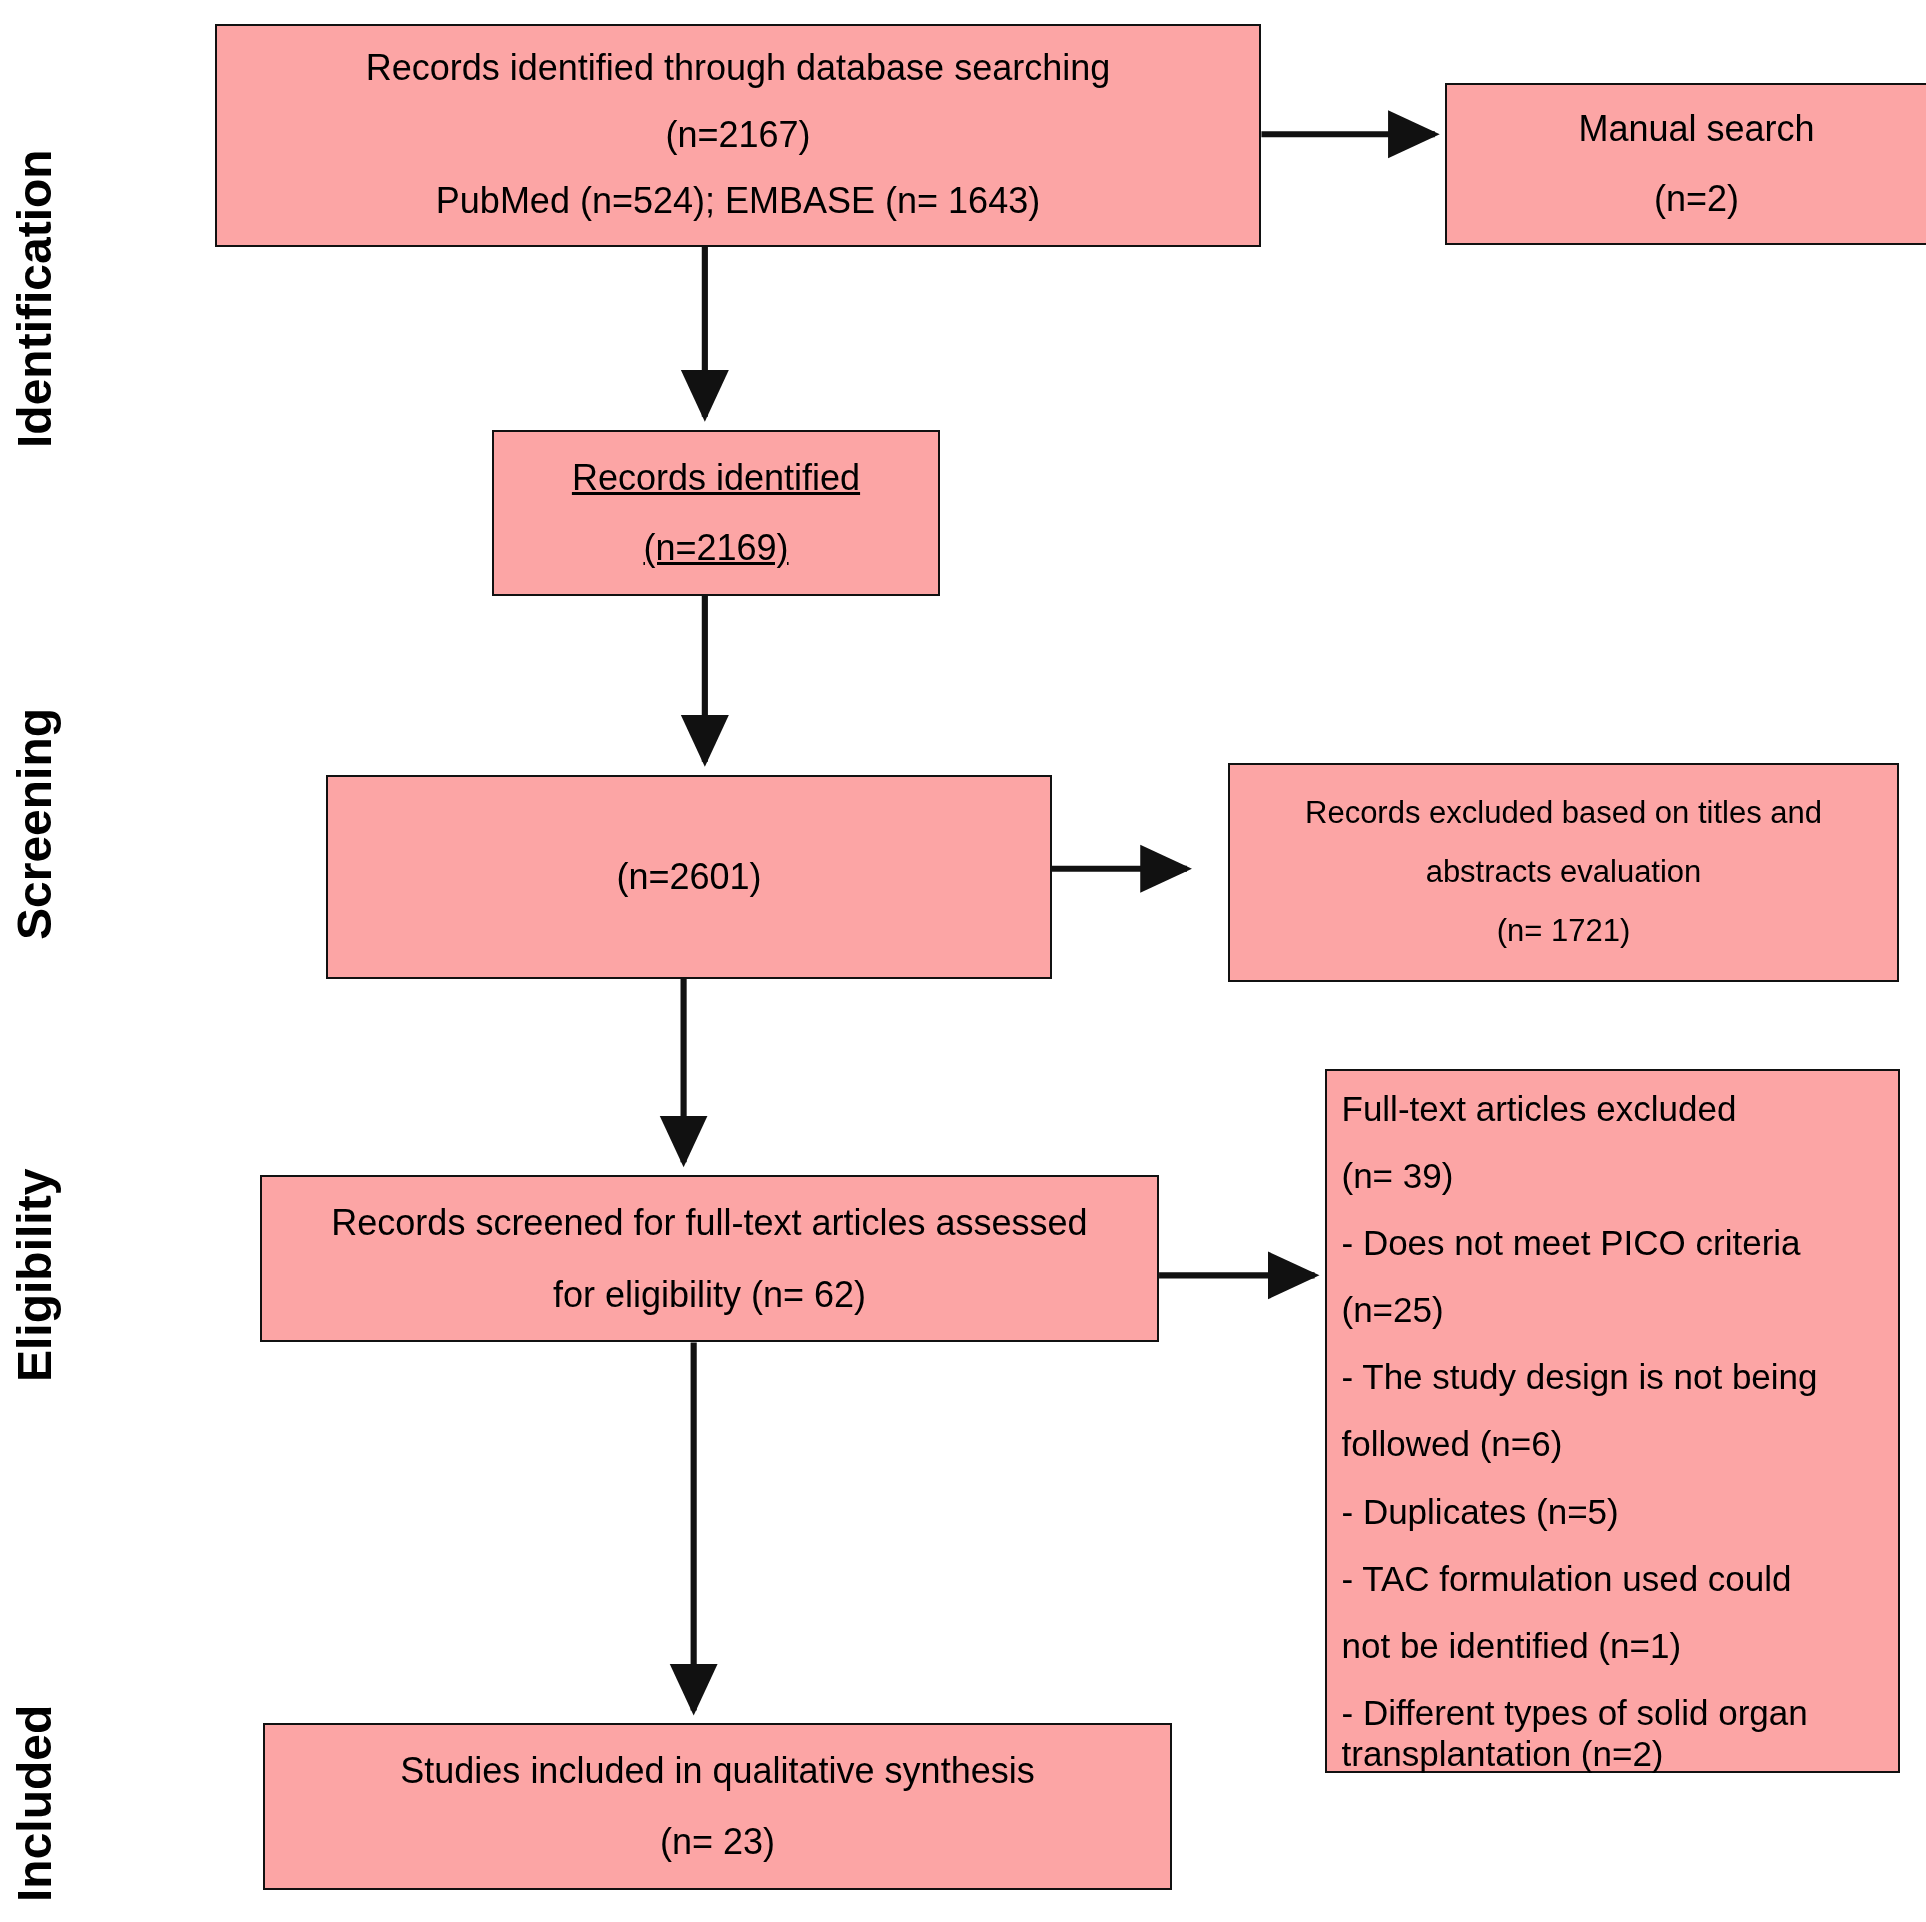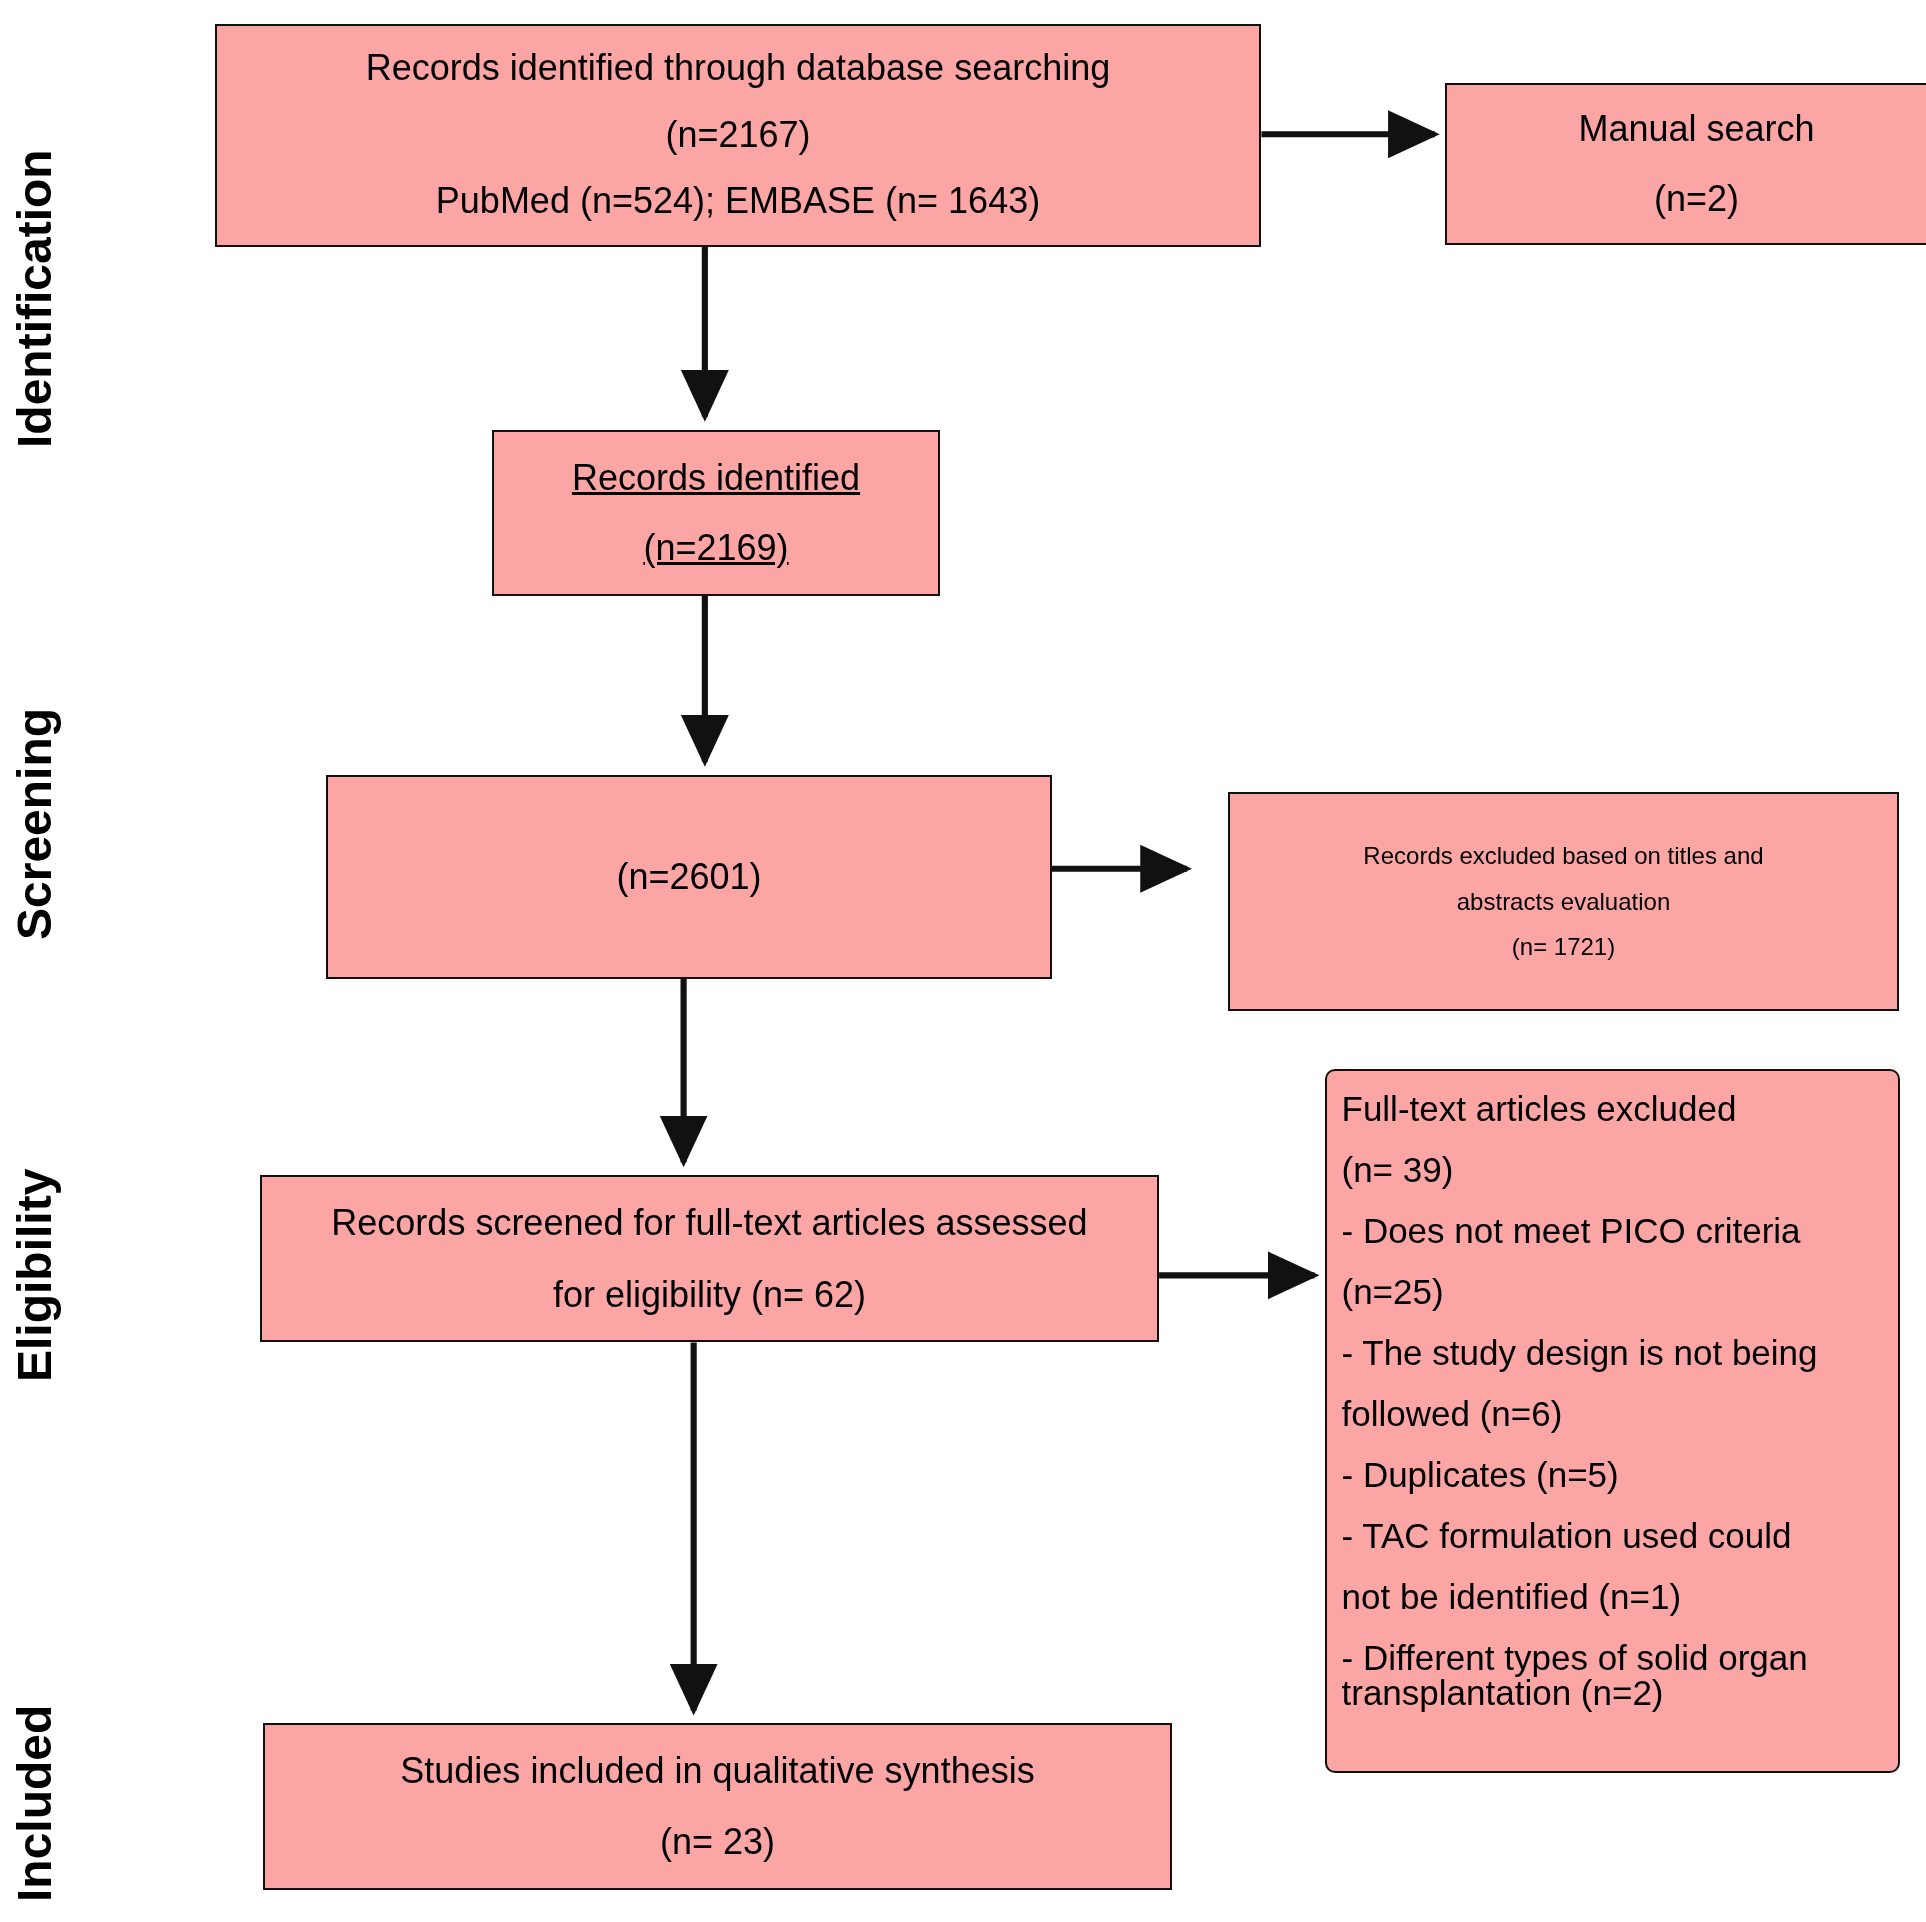--- a/index.html
+++ b/index.html
@@ -24,22 +24,21 @@
     display:flex;
     flex-direction:column;
     justify-content:center;
     align-items:center;
     text-align:center;
     color:#000;
   }
   .fbox.left-align{
     align-items:flex-start;
     text-align:left;
-    justify-content:flex-start;
-    border-radius:10px;
+    justify-content:space-between;
   }
   .fbox .ln{display:block;width:100%;}
   .fbox.left-align .ln{width:auto;}
 
   svg.wires{position:absolute;left:0;top:0;width:1926px;height:1922px;pointer-events:none;}
 </style>
 </head>
 <body>
 
 <div id="stage">
@@ -90,21 +89,21 @@
 
   <div class="fbox" style="left:492px; top:430px; width:448px; height:166px; font-size:36px; line-height:1.95;text-decoration:underline;">
     <span class="ln">Records identified</span>
     <span class="ln">(n=2169)</span>
   </div>
 
   <div class="fbox" style="left:326px; top:775px; width:726px; height:204px; font-size:36px; line-height:2.0;">
     <span class="ln">(n=2601)</span>
   </div>
 
-  <div class="fbox" style="left:1228px; top:792px; width:671px; height:219px; font-size:24px; line-height:1.9;">
+  <div class="fbox" style="left:1228px; top:763px; width:671px; height:219px; font-size:31px; line-height:1.9;">
     <span class="ln">Records excluded based on titles and</span>
     <span class="ln">abstracts evaluation</span>
     <span class="ln">(n= 1721)</span>
   </div>
 
   <div class="fbox" style="left:260px; top:1175px; width:899px; height:167px; font-size:36px; line-height:2.0;">
     <span class="ln">Records screened for full-text articles assessed</span>
     <span class="ln">for eligibility (n= 62)</span>
   </div>
 

